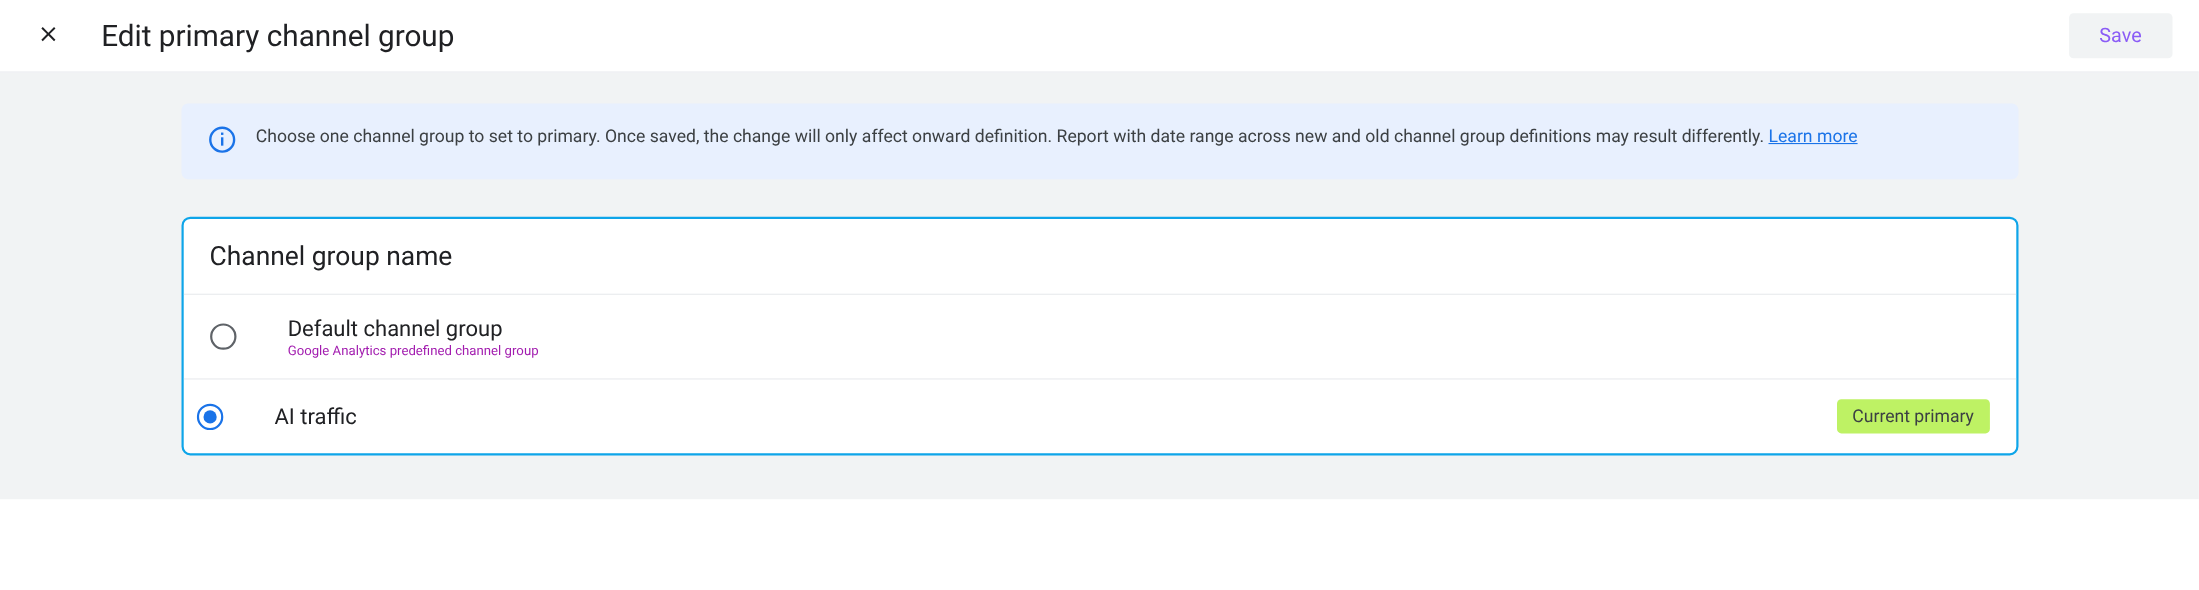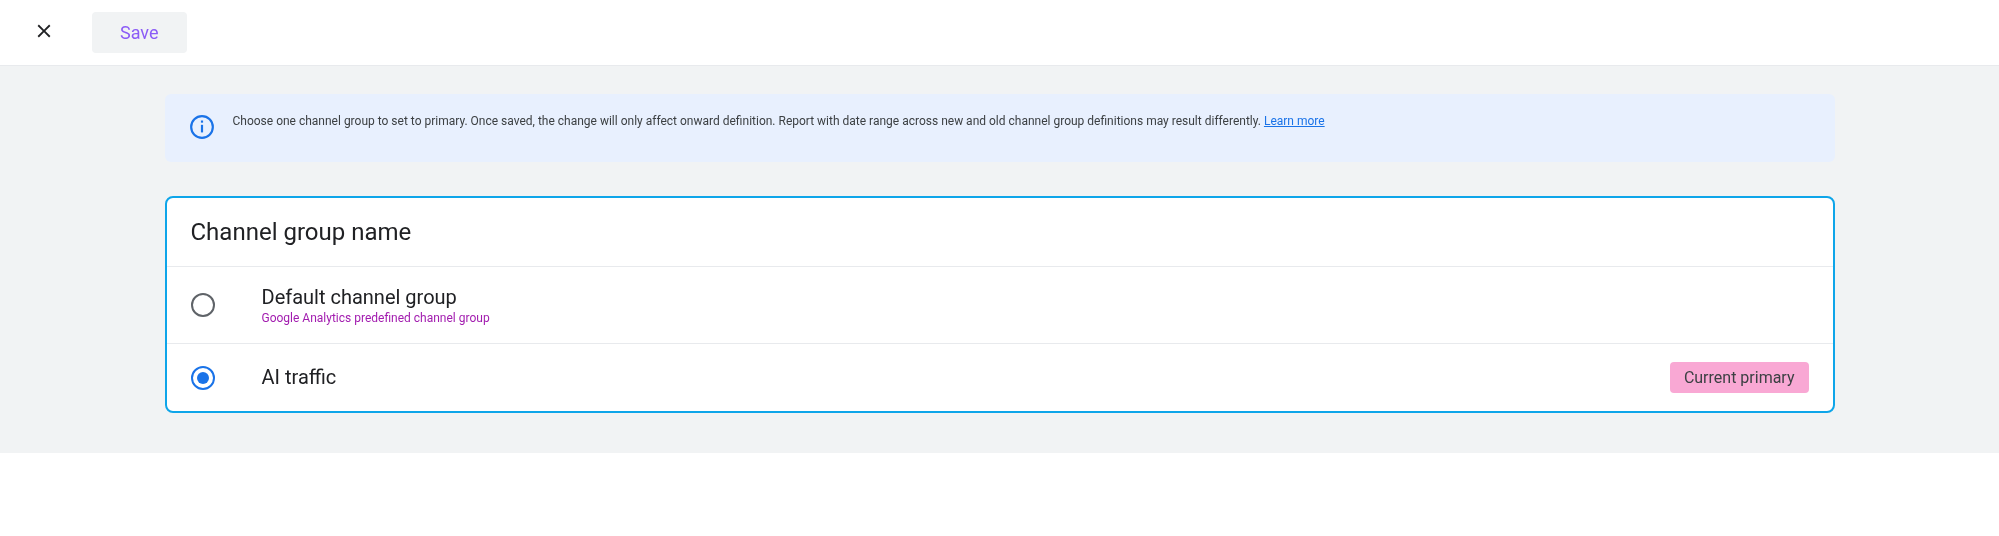--- a/index.html
+++ b/index.html
@@ -72,21 +72,21 @@
   }
   .info-icon-wrap {
     flex-shrink: 0;
     padding-top: 2px;
   }
   .info-icon-wrap svg {
     width: 26px;
     height: 26px;
   }
   .info-text {
-    font-size: 12px;
+    font-size: 16px;
     color: #3c4043;
     line-height: 1.5;
   }
   .learn-more {
     color: #1a73e8;
     text-decoration: underline;
     cursor: pointer;
   }
   .card {
     background: #fff;
@@ -105,20 +105,21 @@
   }
   .option-row {
     display: flex;
     align-items: center;
     padding: 18px 24px;
     border-bottom: 1px solid #e8eaed;
     gap: 34px;
   }
   .option-row:last-child {
     border-bottom: none;
+    padding-left: 12px;
   }
   .radio {
     width: 24px;
     height: 24px;
     border-radius: 50%;
     border: 2.5px solid #5f6368;
     flex-shrink: 0;
     cursor: pointer;
     display: flex;
     align-items: center;
@@ -141,38 +142,39 @@
   .option-title {
     font-size: 20px;
     color: #202124;
     margin-bottom: 2px;
   }
   .option-desc {
     font-size: 12px;
     color: #a21caf;
   }
   .badge {
-    background: #f9a8d4;
+    background: #bef264;
     color: #3c4043;
     font-size: 16px;
     padding: 6px 14px;
     border-radius: 4px;
   }
 </style>
 </head>
 <body>
 
 <div class="header">
   <button class="close-btn">
     <span>
       <svg viewBox="0 0 24 24">
           <path d="M19 6.41L17.59 5 12 10.59 6.41 5 5 6.41 10.59 12 5 17.59 6.41 19 12 13.41 17.59 19 19 17.59 13.41 12z" fill="#202124"></path>
         </svg>
     </span>
   </button>
+  <div class="header-title">Edit primary channel group</div>
   <button class="save-btn">Save</button>
 </div>
 
 <div class="content-wrapper">
   <div class="content-inner">
 
     <div class="info-banner">
       <div class="info-icon-wrap">
         <svg viewBox="0 0 24 24">
             <circle cx="12" cy="12" r="10" fill="none" stroke="#1a73e8" stroke-width="2"></circle>

